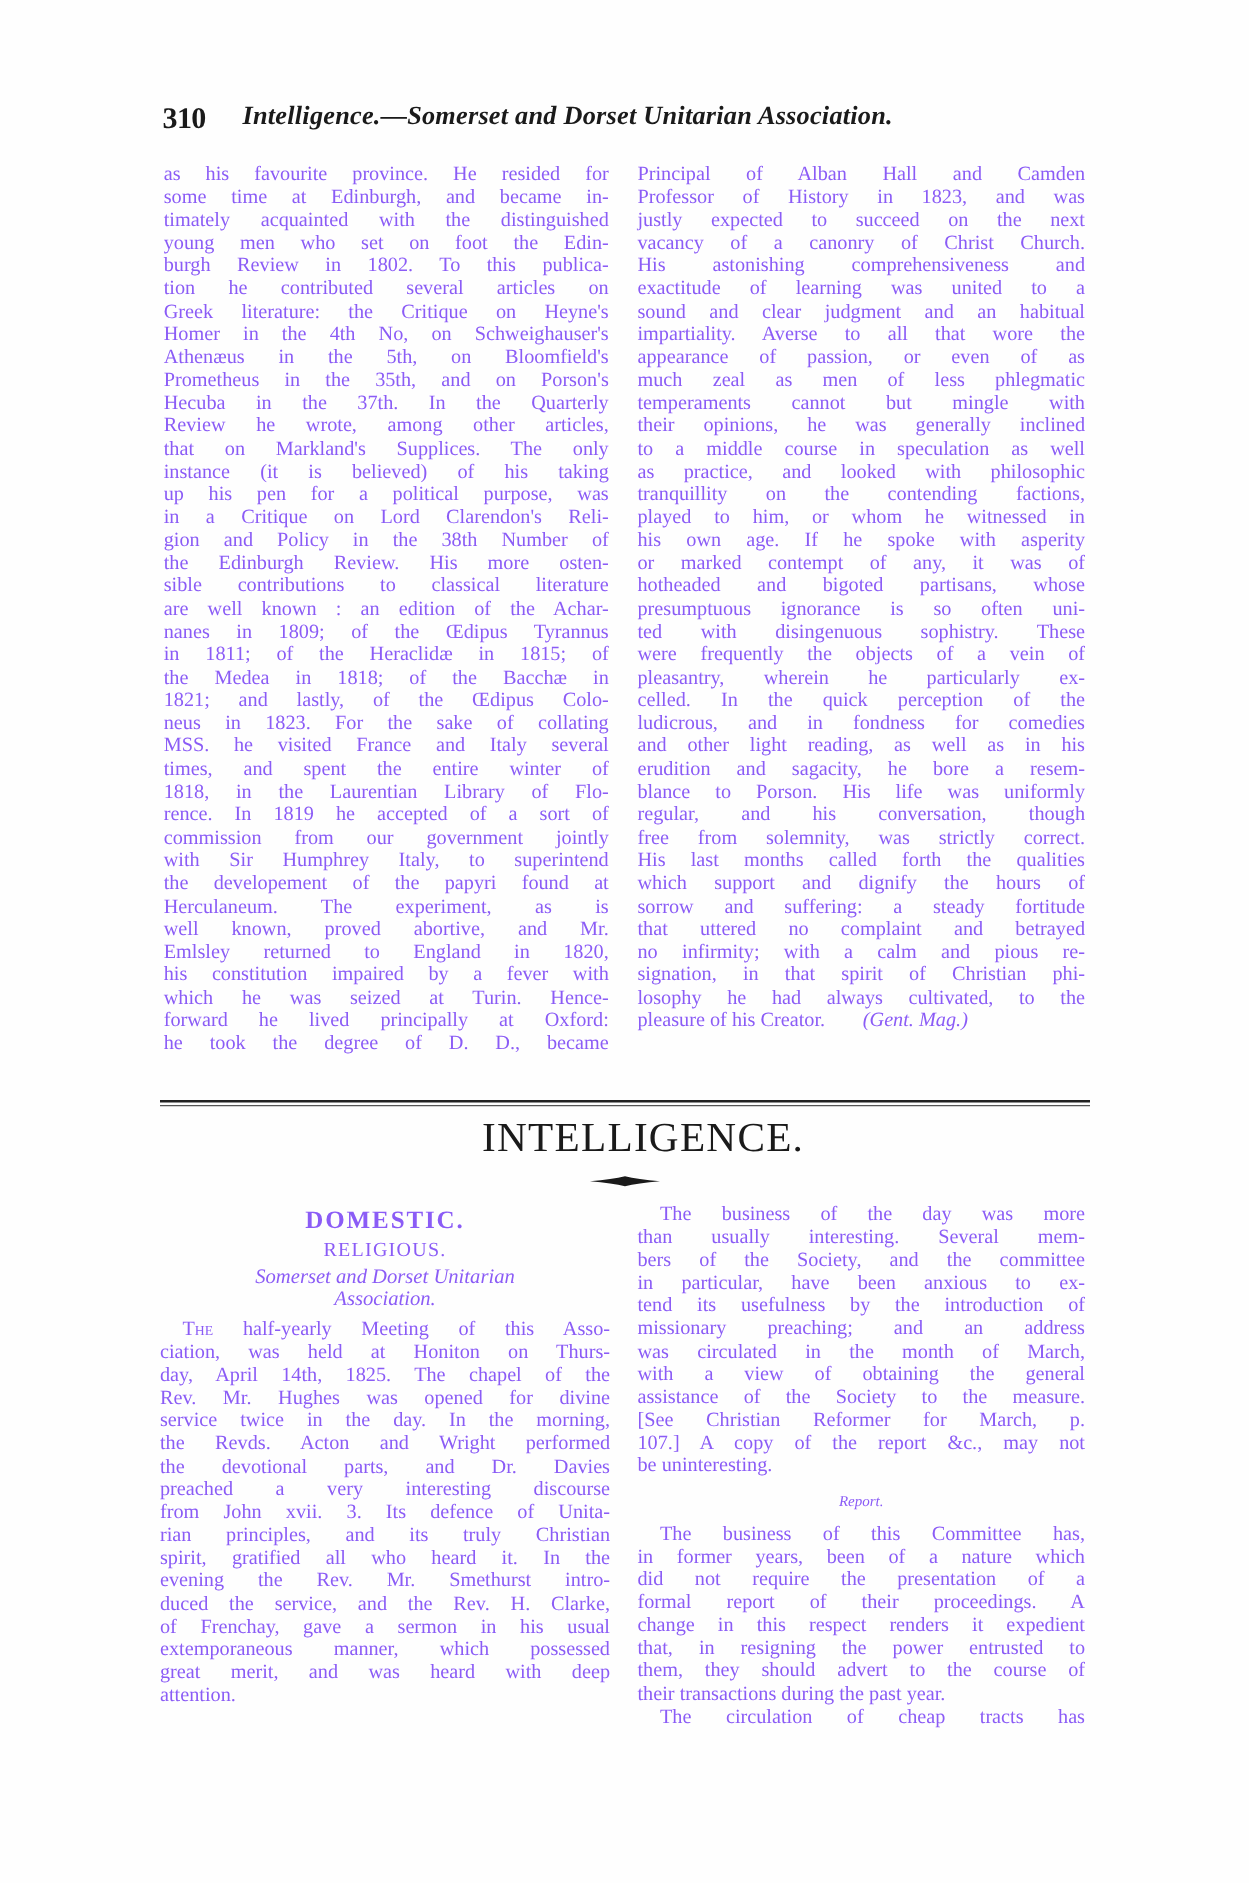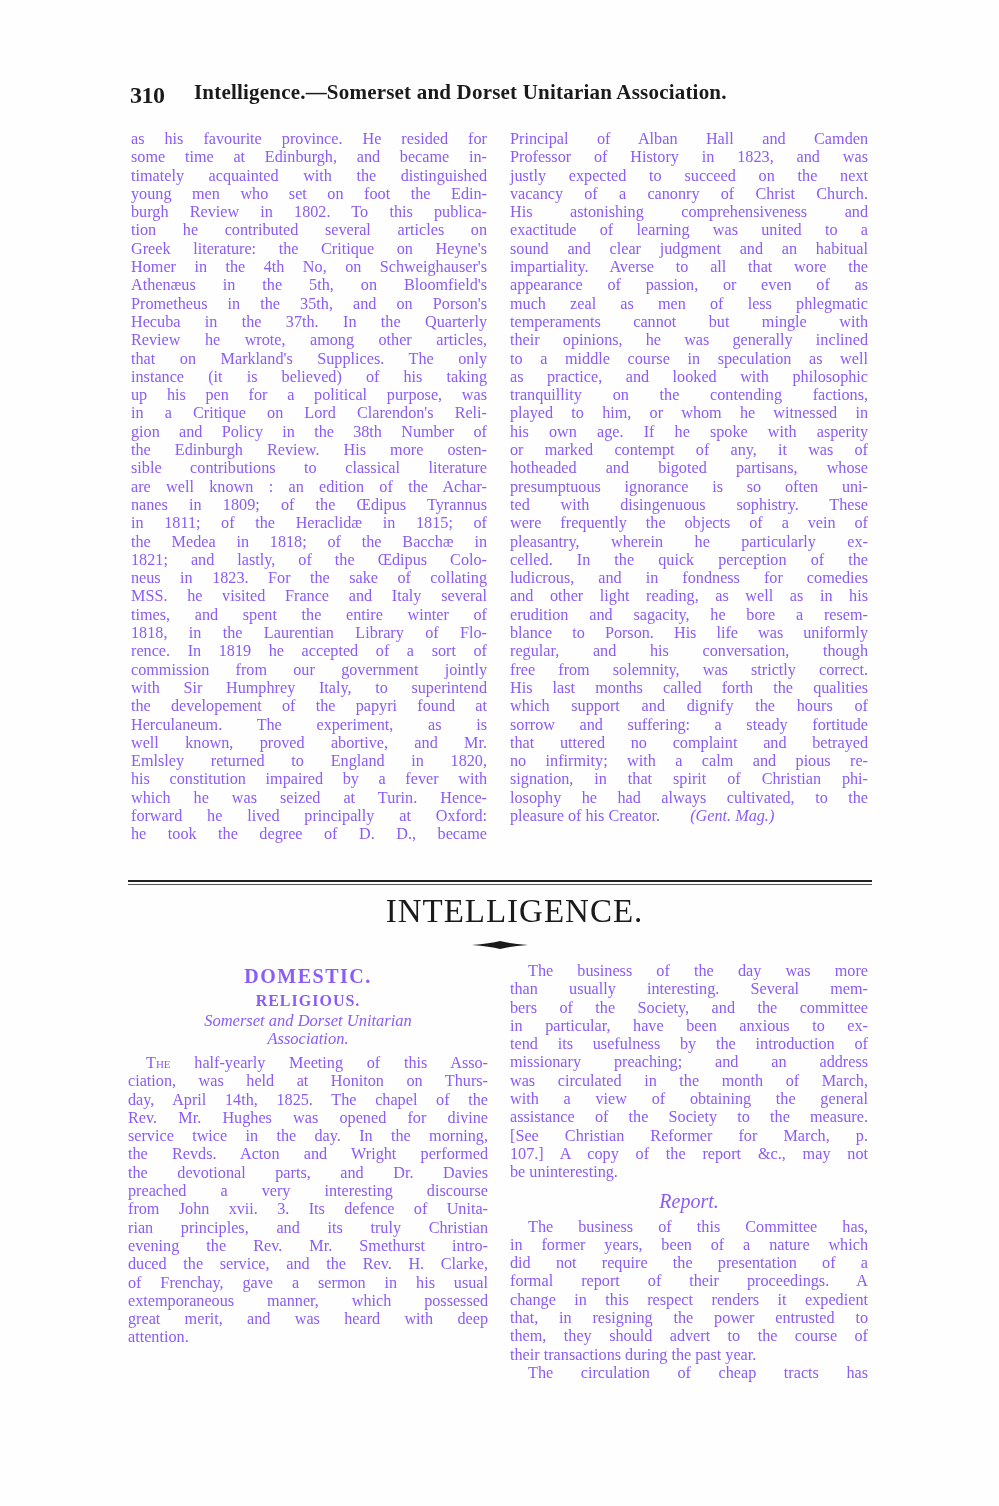--- a/index.html
+++ b/index.html
@@ -4,21 +4,21 @@
 <style>
   html, body { margin: 0; padding: 0; background: #ffffff; }
   body { width: 999px; height: 1506px; position: relative; overflow: hidden;
          font-family: "DejaVu Serif", "Liberation Serif", serif; color: #1a1a1a; }
   .page { position: absolute; left: 0; top: 0; width: 999px; height: 1506px; background: #fefefe; }
 
   .running-head { position: absolute; top: 80px; left: 130px; width: 740px; height: 30px; }
   .page-number { position: absolute; left: 0; top: 2px; font-family: "Liberation Serif", serif;
                  font-weight: bold; font-size: 24px; letter-spacing: -0.5px; }
   .running-title { position: absolute; left: 64px; top: 0; font-family: "Liberation Serif", serif;
-                   font-weight: bold; font-size: 21px; letter-spacing: 0.2px; white-space: nowrap; text-align: right; }
+                   font-style: italic; font-weight: bold; font-size: 21px; letter-spacing: 0.2px; white-space: nowrap; text-align: right; }
 
   .col { position: absolute; font-family: "Liberation Serif", serif; font-size: 16.2px; color: #8b5cf6; }
   .col .line { height: 18.3px; line-height: 18.3px; white-space: nowrap; text-align: justify;
                text-align-last: justify; overflow: visible; }
   .col .line.last { text-align-last: left; }
   .col-left-top { left: 131px; top: 130px; width: 356px; }
   .col-right-top { left: 510px; top: 130px; width: 358px; }
 
   .divider { position: absolute; left: 128px; width: 744px; background: #222; }
   .divider.d1 { top: 880px; height: 1.5px; }
@@ -26,24 +26,24 @@
 
   .section-title { position: absolute; top: 893px; left: 0; width: 999px; text-align: center;
                    font-family: "Liberation Serif", serif; font-size: 33px; letter-spacing: 1px; color: #1a1a1a; padding-left: 15px; }
   .ornament { position: absolute; top: 940px; left: 470px; width: 60px; height: 10px; }
 
   .col-left-bottom { left: 128px; top: 962px; width: 360px; }
   .col-right-bottom { left: 510px; top: 962px; width: 358px; }
 
   .heading-domestic { text-align: center; font-size: 20px; font-weight: bold; letter-spacing: 1.5px;
                       height: 28px; line-height: 28px; margin-left: 0; }
-  .heading-religious { text-align: center; font-size: 16px; font-weight: bold; letter-spacing: 1px;
+  .heading-religious { text-align: center; font-size: 16px; font-weight: normal; letter-spacing: 1px;
                        height: 22px; line-height: 22px; }
   .heading-article { text-align: center; font-style: italic; font-size: 16.5px; height: 18px; line-height: 18px; }
-  .heading-report { text-align: center; font-style: italic; font-size: 20px; height: 18px; line-height: 18px; margin: 10px 0 8px 0; }
+  .heading-report { text-align: center; font-style: italic; font-size: 12px; height: 18px; line-height: 18px; margin: 10px 0 8px 0; }
   .smallcaps { font-variant: small-caps; }
   .gap6 { height: 6px; }
 </style>
 </head>
 <body>
 
 <div class="page">
 
   <div class="running-head">
     <span class="page-number">310</span>
@@ -159,20 +159,21 @@
     <div id="intel-left-lines">
         <div class="line">ciation, was held at Honiton on Thurs-</div>
         <div class="line">day, April 14th, 1825.  The chapel of the</div>
         <div class="line">Rev. Mr. Hughes was opened for divine</div>
         <div class="line">service twice in the day.  In the morning,</div>
         <div class="line">the Revds. Acton and Wright performed</div>
         <div class="line">the devotional parts, and Dr. Davies</div>
         <div class="line">preached a very interesting discourse</div>
         <div class="line">from John xvii. 3.  Its defence of Unita-</div>
         <div class="line">rian principles, and its truly Christian</div>
+        <div class="line">spirit, gratified all who heard it.  In the</div>
         <div class="line">evening the Rev. Mr. Smethurst intro-</div>
         <div class="line">duced the service, and the Rev. H. Clarke,</div>
         <div class="line">of Frenchay, gave a sermon in his usual</div>
         <div class="line">extemporaneous manner, which possessed</div>
         <div class="line">great merit, and was heard with deep</div>
         <div class="line last">attention.</div>
       </div>
   </div>
 
   <div class="col col-right-bottom">

